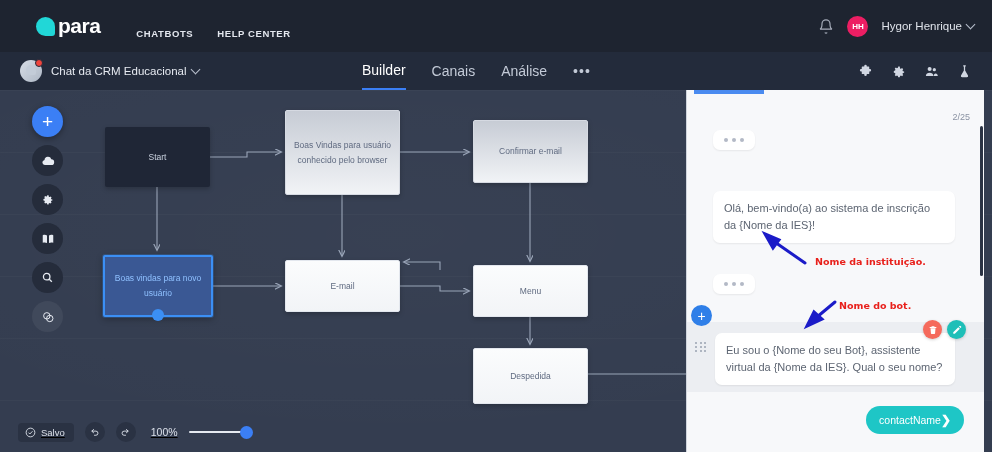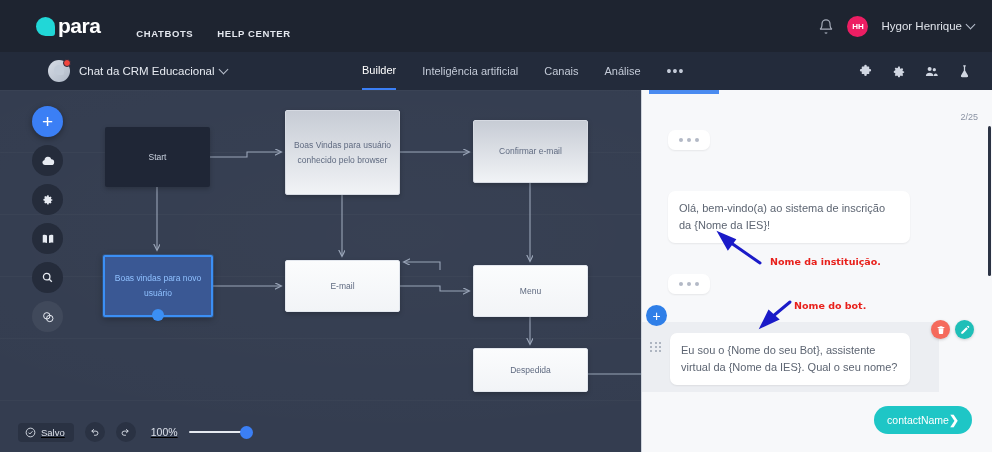--- a/index.html
+++ b/index.html
@@ -43,40 +43,39 @@
   .user-name { color: #dfe3ea; font-size: 11.5px; cursor: pointer; }
   .chev { display:inline-block; width:7px; height:7px; border-right:1.4px solid #b9c0cd;
           border-bottom:1.4px solid #b9c0cd; transform: rotate(45deg); margin-left: 5px;
           position: relative; top: -2px; }
 
   
   .subnav {
     position: absolute; left: 0; top: 52px; width: 992px; height: 38px;
     background: #232b3b; display: flex; align-items: center;
     border-bottom: 1px solid #2c3purposes;
-    padding-left: 28px;
   }
   .bot-id { display: flex; align-items: center; margin-left: 20px; }
   .bot-avatar {
     position: relative; width: 22px; height: 22px; border-radius: 50%;
     background: linear-gradient(135deg,#d7dde6,#aeb8c6); margin-right: 9px;
   }
   .bot-avatar .inner-b {
     position: absolute; left: 6px; top: 5px; width: 10px; height: 10px;
     border-radius: 50% 50% 2px 50%; background: #c3ccd8;
   }
   .bot-avatar .dot {
     position: absolute; right: -1px; top: -1px; width: 8px; height: 8px;
     border-radius: 50%; background: #f0443c; border: 1.2px solid #232b3b;
   }
   .bot-name { color: #e6eaf1; font-size: 11.5px; cursor: pointer; }
 
   .tabs { position: absolute; left: 362px; top: 0; height: 38px; display: flex; align-items: center; gap: 26px; }
   .tab {
-    color: #c3cad7; font-size: 11px; cursor: pointer; height: 38px;
+    color: #c3cad7; font-size: 14px; cursor: pointer; height: 38px;
     display: flex; align-items: center; white-space: nowrap;
   }
   .tab.active { color: #ffffff; border-bottom: 2.5px solid #3b7ff5; }
   .tab-dots { color:#c3cad7; font-size: 14px; letter-spacing:1px; cursor:pointer; }
 
   .subnav-icons {
     position: absolute; right: 20px; top: 0; height: 38px;
     display: flex; align-items: center; gap: 18px;
   }
   .sn-ico { width: 15px; height: 15px; cursor: pointer; opacity: .92; }
@@ -140,21 +139,21 @@
     width: 20px; height: 20px; border-radius: 50%; background: #2a3243;
     display:flex; align-items:center; justify-content:center; cursor:pointer;
   }
   .zoom-label { color: #dbe0e9; font-size: 10.5px; margin-left: 4px; }
   .zoom-slider { position: relative; width: 62px; height: 14px; display:flex; align-items:center; cursor:pointer; }
   .zoom-track { width: 62px; height: 2.5px; background: #e6eaf1; border-radius: 2px; }
   .zoom-knob { position: absolute; right: -2px; width: 13px; height: 13px; border-radius: 50%; background: #3b7ff5; }
 
   
   .panel {
-    position: absolute; right: 0; top: 90px; width: 351px; height: 362px;
+    position: absolute; right: 8px; top: 90px; width: 298px; height: 362px;
     background: #f7f8fa; border-left: 1px solid #cfd4dc; overflow: hidden;
   }
   .panel-progress { position: absolute; left: 7px; top: 0; width: 70px; height: 4px; background: #4a8bf0; }
   .counter { position: absolute; right: 14px; top: 22px; font-size: 9px; color: #8b93a3; }
 
   .typing {
     background: #ffffff; border-radius: 7px; padding: 8px 11px;
     display: inline-flex; gap: 4px; align-items: center;
     box-shadow: 0 1px 2px rgba(0,0,0,.07);
   }
@@ -244,21 +243,20 @@
         <div class="inner-b"></div>
         <div class="dot"></div>
       </div>
       <div class="bot-name">
         <span>Chat da CRM Educacional</span><i class="chev"></i>
       </div>
     </div>
 
     <div class="tabs">
       <div class="tab active">Builder</div>
-      <div class="tab">Inteligência artificial</div>
       <div class="tab">Canais</div>
       <div class="tab">Análise</div>
       <div class="tab tab-dots">•••</div>
     </div>
 
     <div class="subnav-icons">
       <svg class="sn-ico" viewBox="0 0 24 24" fill="#dfe5f0">
         <path d="M10 3a2 2 0 0 1 4 0v1h3a1 1 0 0 1 1 1v3h1a2 2 0 0 1 0 4h-1v3a1 1 0 0 1-1 1h-3v1a2 2 0 0 1-4 0v-1H7a1 1 0 0 1-1-1v-3H5a2 2 0 0 1 0-4h1V5a1 1 0 0 1 1-1h3V3z"></path>
       </svg>
       <svg class="sn-ico" viewBox="0 0 24 24" fill="#dfe5f0">
@@ -358,21 +356,21 @@
     </div>
 
     <div class="node light" style="left:285px; top:170px; width:115px; height:52px;">
       <span>E-mail</span>
     </div>
 
     <div class="node light" style="left:473px; top:175px; width:115px; height:52px;">
       <span>Menu</span>
     </div>
 
-    <div class="node light" style="left:473px; top:258px; width:115px; height:44px;">
+    <div class="node light" style="left:473px; top:258px; width:115px; height:56px;">
       <span>Despedida</span>
     </div>
 
     <div class="bottombar">
       <div class="saved-pill">
         <svg width="11" height="11" viewBox="0 0 24 24" fill="none" stroke="#dbe0e9" stroke-width="2">
           <circle cx="12" cy="12" r="9.5"></circle>
             <path d="M7.6 12.3 10.6 15.3 16.4 9.2"></path>
         </svg>
         <span>Salvo</span>

